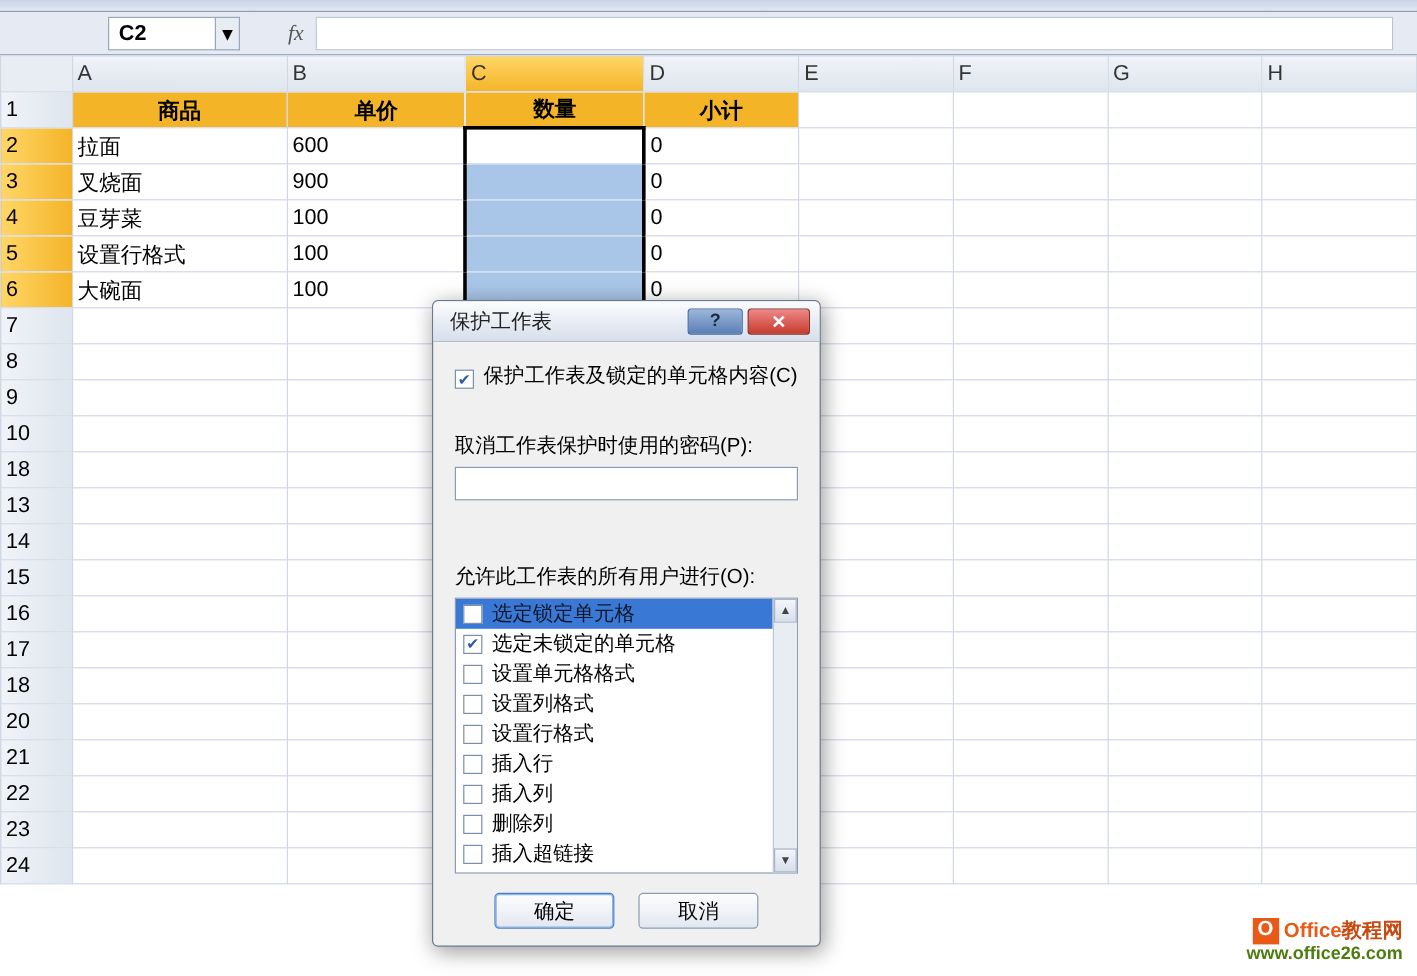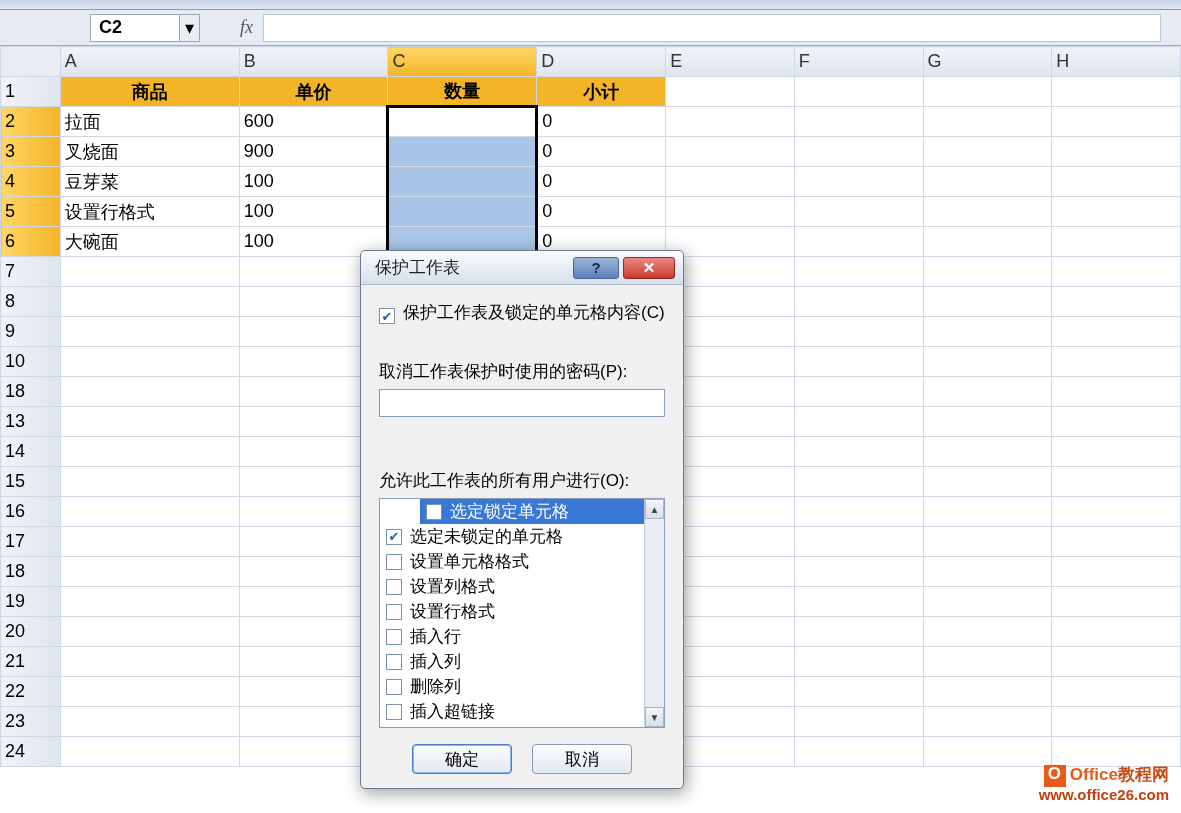--- a/index.html
+++ b/index.html
@@ -210,22 +210,21 @@
       overflow: hidden;
     }
     .perm-item {
       display: flex;
       align-items: center;
       padding: 1px 6px;
       font-size: 17px;
     }
     .perm-item.selected {
       background: #3a78d5;
-      color: #ffffff;
-      margin-left: 40px;
+      color: #0f172a;
     }
     .perm-sb {
       width: 20px;
       background: #e8ecf3;
       border-left: 1px solid #c0c8d6;
       display: flex;
       flex-direction: column;
     }
     .sb-btn {
       height: 20px;
@@ -263,21 +262,21 @@
       position: absolute;
       right: 12px;
       bottom: 10px;
       font-size: 17px;
       font-weight: bold;
       text-align: right;
       line-height: 1.1;
     }
     .watermark .t1 { color: #c74a12; }
     .watermark .t1 b { color: #e85a18; text-align: center; }
-    .watermark .t2 { color: #c2410c; font-size: 15px; }
+    .watermark .t2 { color: #4d7c0f; font-size: 15px; }
     .wm-icon {
       display: inline-block;
       width: 22px; height: 22px;
       background: #e85a18;
       vertical-align: middle;
       margin-right: 4px;
       position: relative;
     }
     .wm-icon::after {
       content: "O";
@@ -506,31 +505,20 @@
         <td></td>
         <td></td>
         <td></td>
         <td></td>
         <td></td>
         <td></td>
         <td></td>
         <td></td>
       </tr>
   <tr>
-        <th class="row-header">19</th>
-        <td></td>
-        <td></td>
-        <td></td>
-        <td></td>
-        <td></td>
-        <td></td>
-        <td></td>
-        <td></td>
-      </tr>
-  <tr>
         <th class="row-header">20</th>
         <td></td>
         <td></td>
         <td></td>
         <td></td>
         <td></td>
         <td></td>
         <td></td>
         <td></td>
       </tr>

